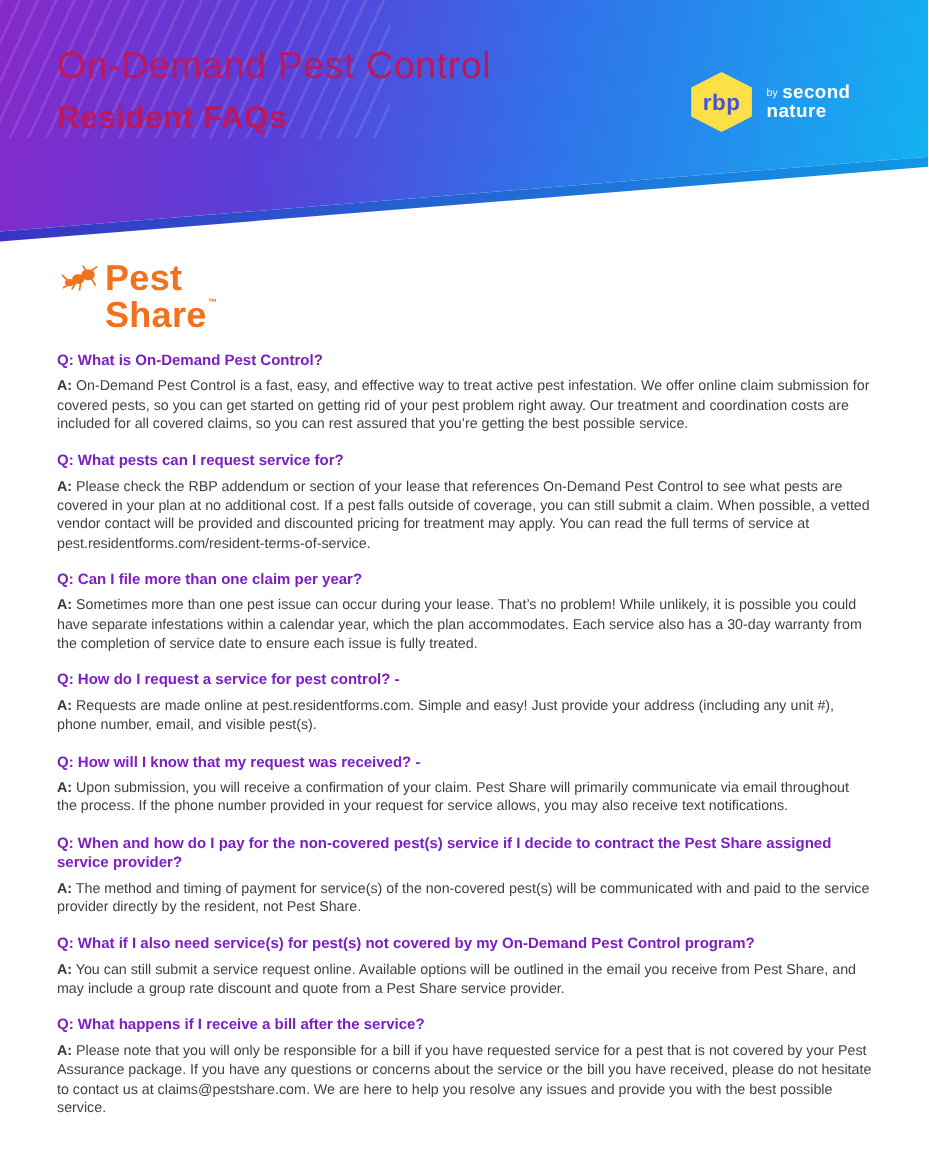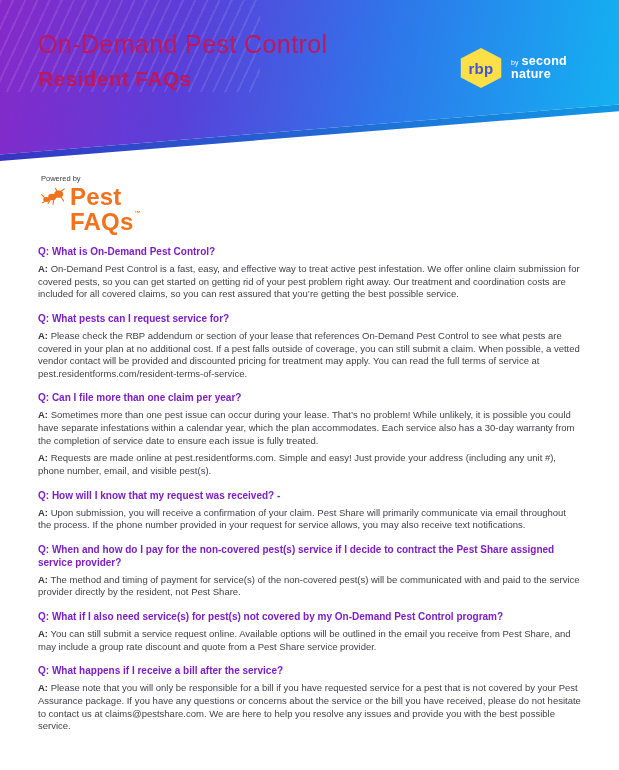--- a/index.html
+++ b/index.html
@@ -90,21 +90,20 @@
         <div class="sn-top">
           <span class="by">by</span>
           <span class="sn-word">second</span>
         </div>
         <span class="sn-word">nature</span>
       </div>
     </div>
   </header>
 
   <div class="powered">
-    <div class="powered-label">Powered by</div>
     <div class="ps-logo">
       <div class="ps-row1">
         <svg width="26" height="20" viewBox="0 0 32 24" aria-hidden="true">
           <g fill="#f2711c">
             <ellipse cx="8" cy="15" rx="4" ry="3"></ellipse>
             <ellipse cx="15" cy="12" rx="5" ry="4"></ellipse>
             <ellipse cx="23" cy="8.5" rx="5.5" ry="4.5"></ellipse>
           </g>
           <g stroke="#f2711c" stroke-width="1.4" fill="none" stroke-linecap="round">
             <path d="M6 13 L2 9"></path>
@@ -112,21 +111,21 @@
             <path d="M13 15 L10 20"></path>
             <path d="M17 15 L16 21"></path>
             <path d="M26 12 L29 17"></path>
             <path d="M26 5 L30 2"></path>
             <path d="M21 4.5 L19 1.5"></path>
           </g>
         </svg>
         <span class="ps-word">Pest</span>
       </div>
       <div class="ps-row2">
-        <span class="ps-word">FAQs</span>
+        <span class="ps-word">Share</span>
         <span class="ps-tm">™</span>
       </div>
     </div>
   </div>
 
   <main class="content">
 
     <section class="faq">
       <h3 class="q"><span class="qp">Q:</span> <span>What is On-Demand Pest Control?</span></h3>
       <p class="a"><strong class="ap">A:</strong> <span>On-Demand Pest Control is a fast, easy, and effective way to treat active pest infestation. We offer online claim submission for covered pests, so you can get started on getting rid of your pest problem right away. Our treatment and coordination costs are included for all covered claims, so you can rest assured that you’re getting the best possible service.</span></p>
@@ -136,20 +135,21 @@
       <h3 class="q"><span class="qp">Q:</span> <span>What pests can I request service for?</span></h3>
       <p class="a"><strong class="ap">A:</strong> <span>Please check the RBP addendum or section of your lease that references On-Demand Pest Control to see what pests are covered in your plan at no additional cost. If a pest falls outside of coverage, you can still submit a claim. When possible, a vetted vendor contact will be provided and discounted pricing for treatment may apply. You can read the full terms of service at pest.residentforms.com/resident-terms-of-service.</span></p>
     </section>
 
     <section class="faq">
       <h3 class="q"><span class="qp">Q:</span> <span>Can I file more than one claim per year?</span></h3>
       <p class="a"><strong class="ap">A:</strong> <span>Sometimes more than one pest issue can occur during your lease. That’s no problem! While unlikely, it is possible you could have separate infestations within a calendar year, which the plan accommodates. Each service also has a 30-day warranty from the completion of service date to ensure each issue is fully treated.</span></p>
     </section>
 
     <section class="faq">
+      <h3 class="q"><span class="qp">Q:</span> <span>How do I request a service for pest control? -</span></h3>
       <p class="a"><strong class="ap">A:</strong> <span>Requests are made online at pest.residentforms.com. Simple and easy! Just provide your address (including any unit #), phone number, email, and visible pest(s).</span></p>
     </section>
 
     <section class="faq">
       <h3 class="q"><span class="qp">Q:</span> <span>How will I know that my request was received? -</span></h3>
       <p class="a"><strong class="ap">A:</strong> <span>Upon submission, you will receive a confirmation of your claim. Pest Share will primarily communicate via email throughout the process. If the phone number provided in your request for service allows, you may also receive text notifications.</span></p>
     </section>
 
     <section class="faq">
       <h3 class="q"><span class="qp">Q:</span> <span>When and how do I pay for the non-covered pest(s) service if I decide to contract the Pest Share assigned service provider?</span></h3>

